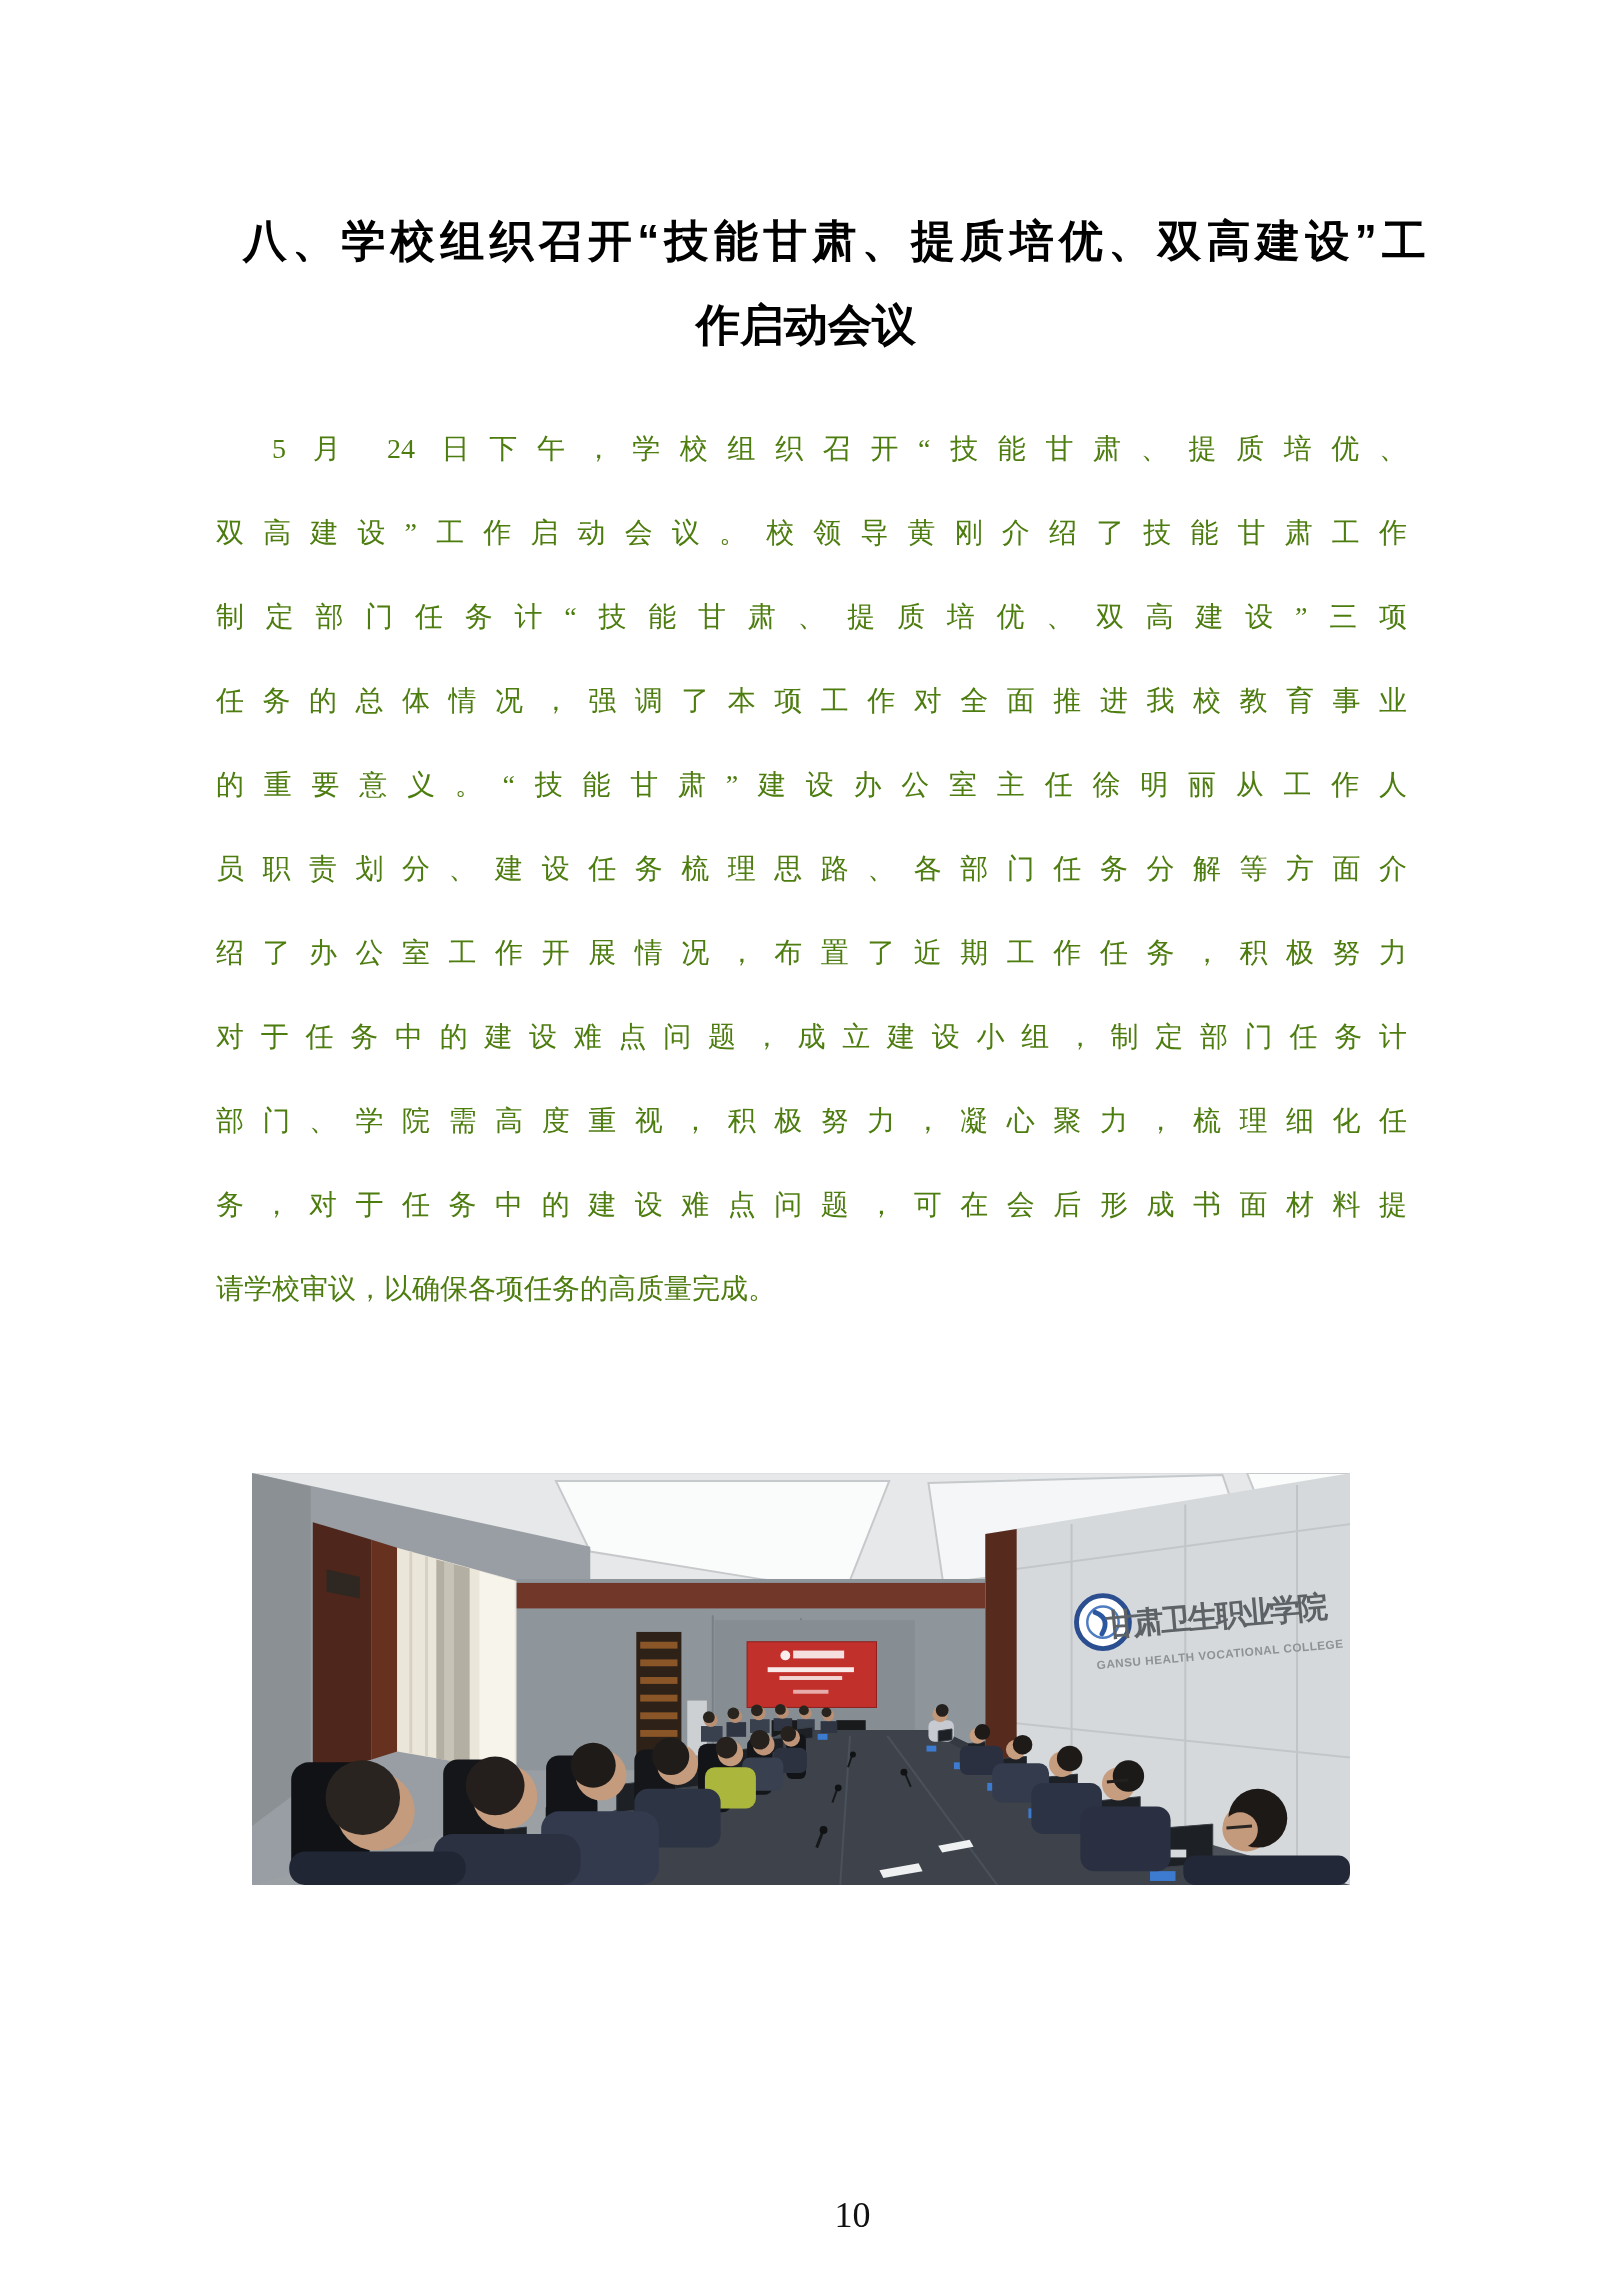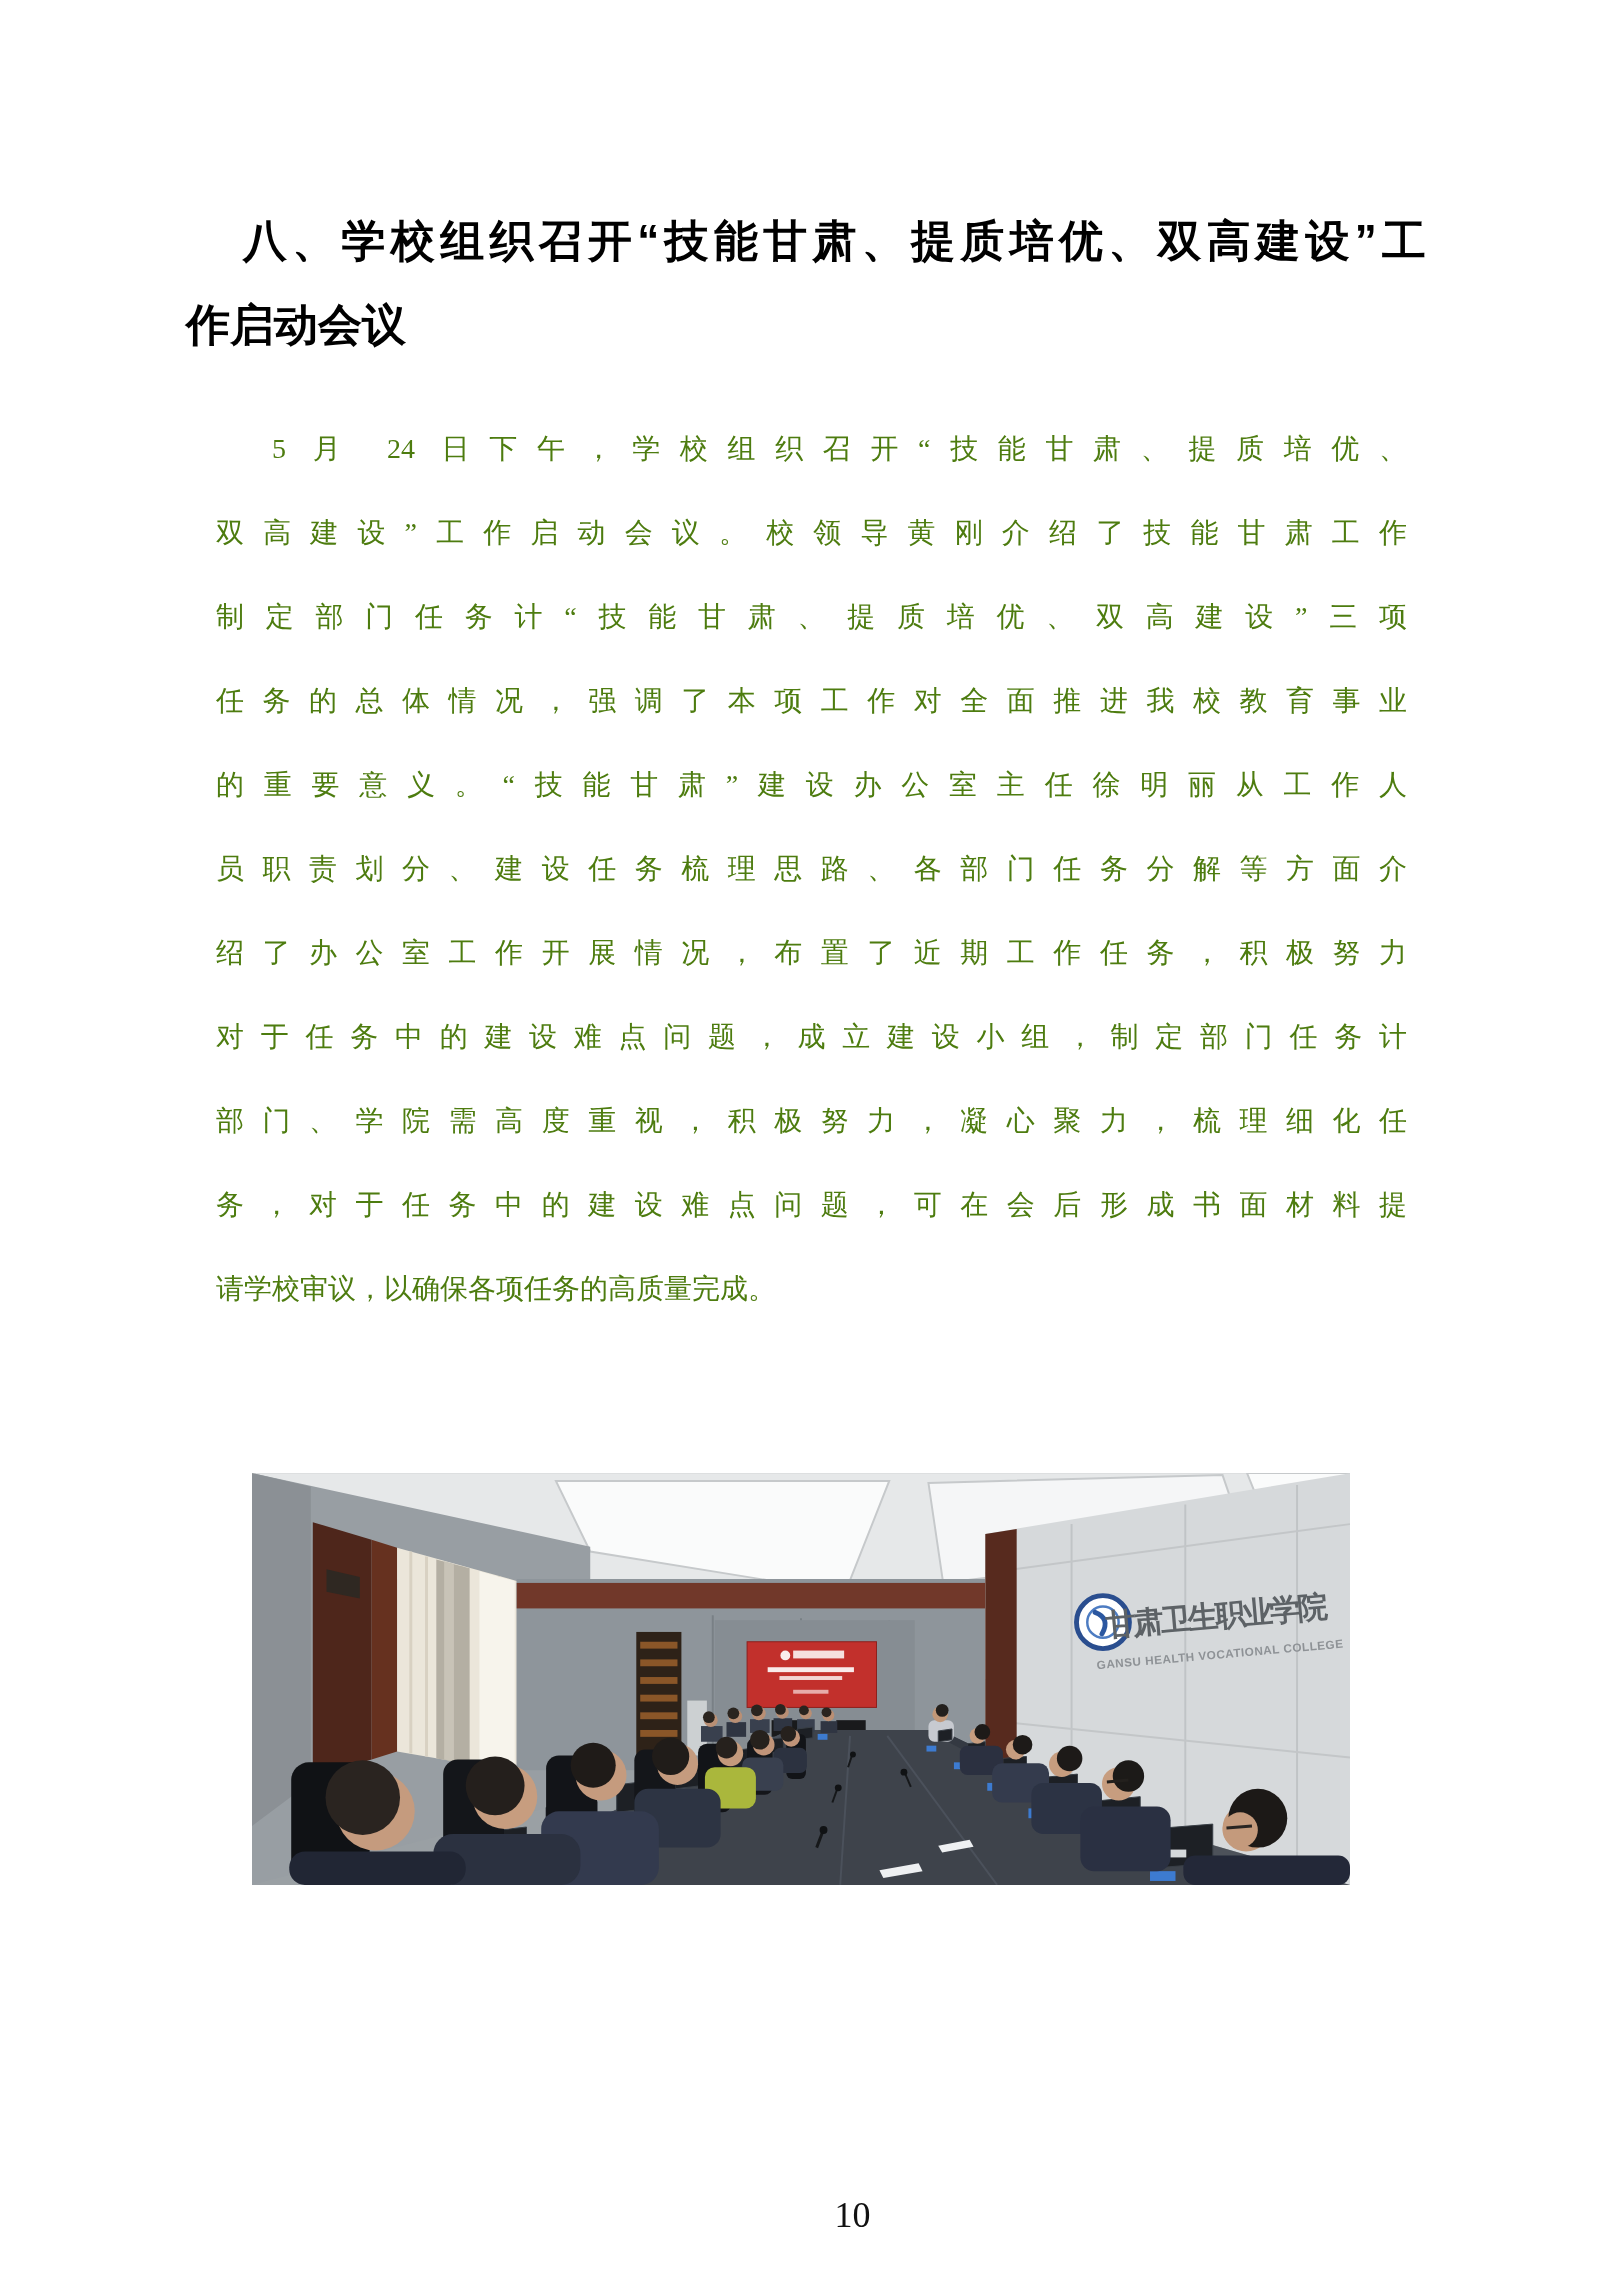--- a/index.html
+++ b/index.html
@@ -19,21 +19,21 @@
     font-size:44px;
     line-height:84px;
     color:#000000;
   }
   .doc-heading .h-line1 {
     text-align:justify;
     text-align-last:justify;
     text-indent:57px;
     white-space:normal;
   }
-  .doc-heading .h-line2 { text-align:left; }
+  .doc-heading .h-line2 { text-align:center; }
   .doc-body {
     position:absolute;
     left:216px; top:407px;
     width:1191px;
     font-size:28px;
     line-height:84px;
     color:#4d7c0f;
   }
   .doc-body .b-line {
     text-align:justify;

